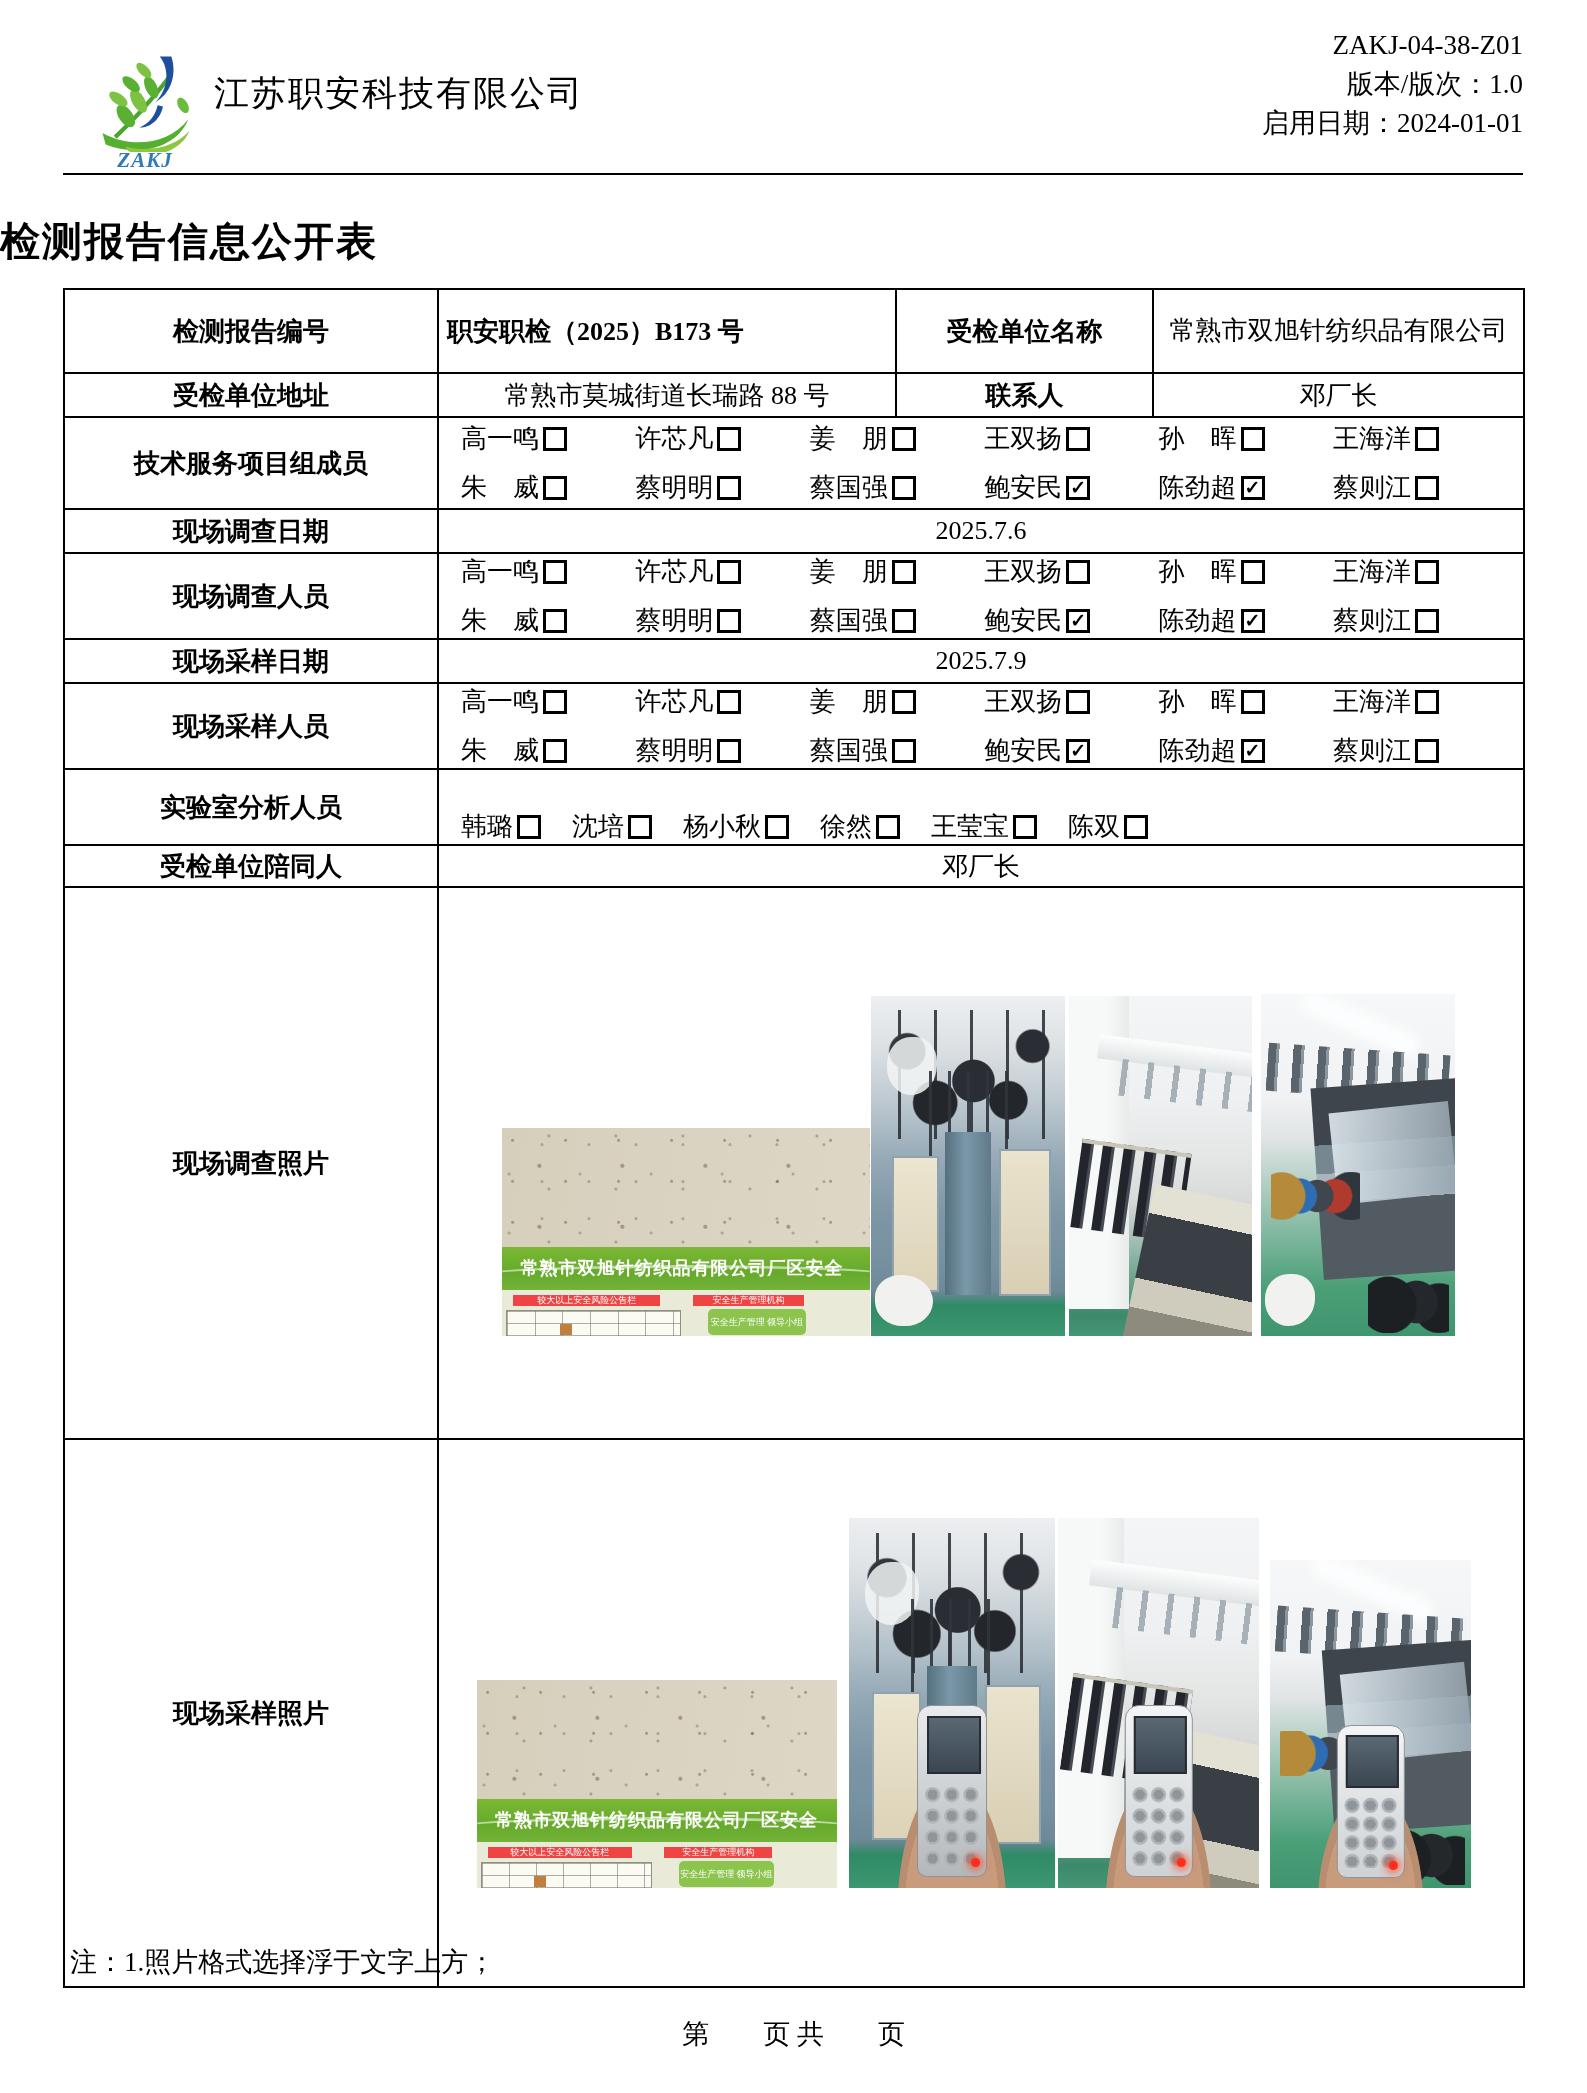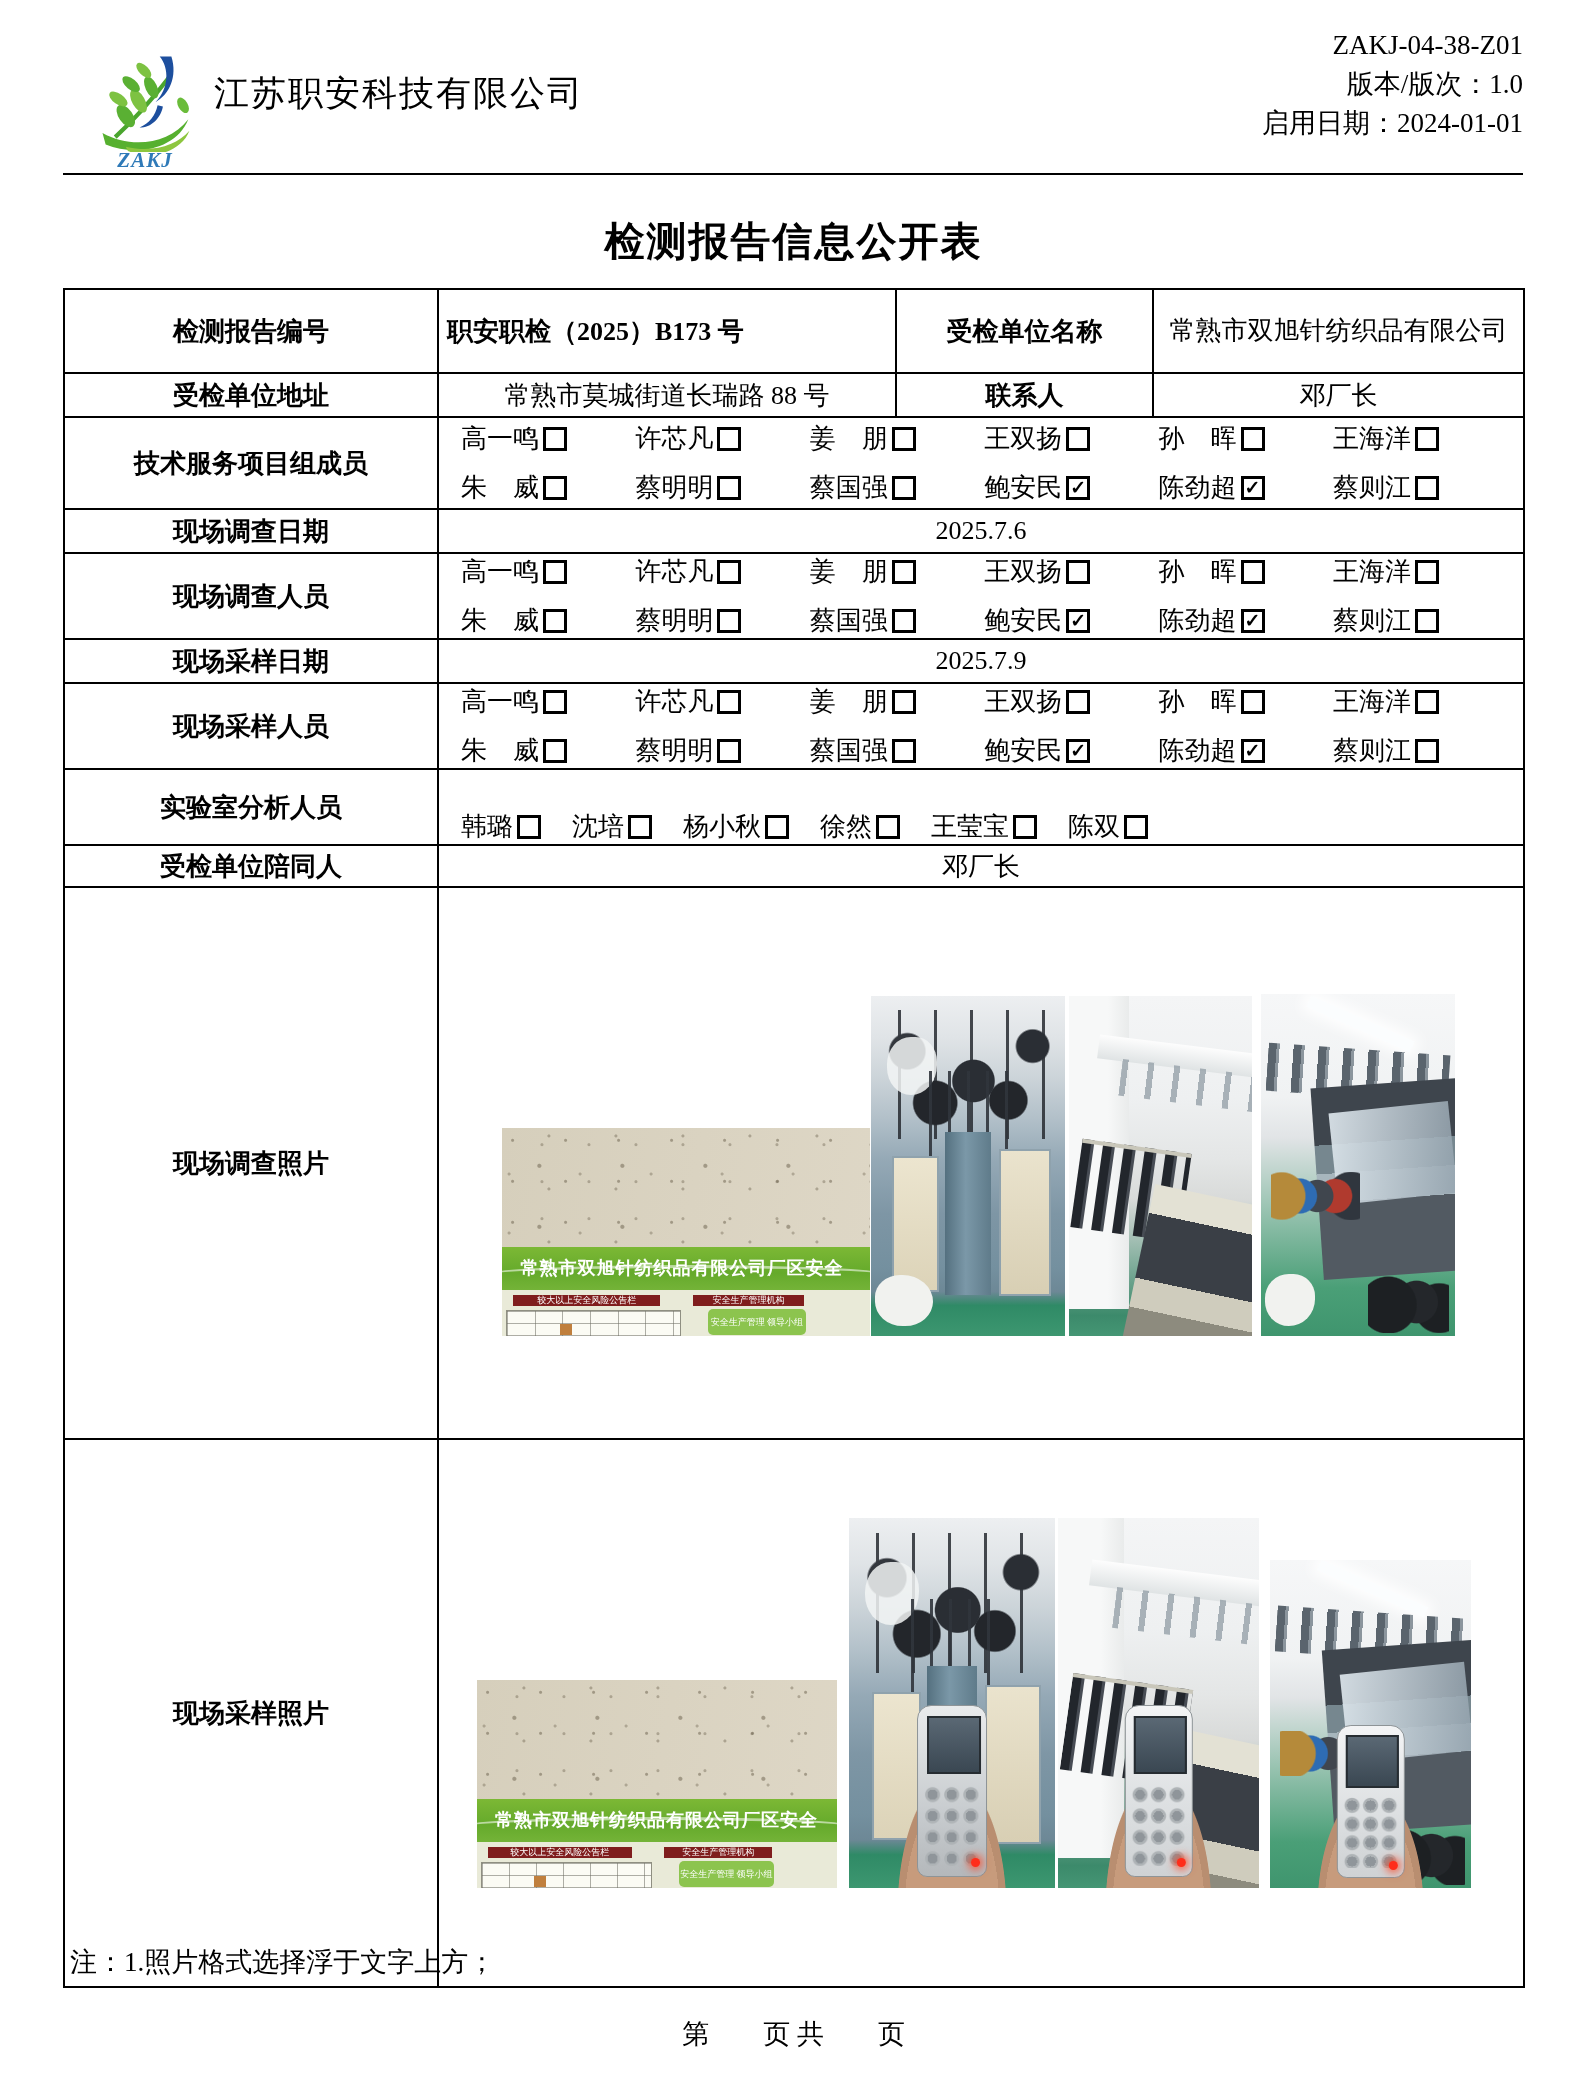--- a/index.html
+++ b/index.html
@@ -6,21 +6,21 @@
   .page { position:relative; width:1587px; height:2093px; margin:0 auto; background:#ffffff;
           font-family:"Liberation Serif","DejaVu Serif",serif; color:#000; overflow:hidden; }
 
   
   .logo-svg { position:absolute; left:90px; top:46px; width:114px; height:106px; }
   .logo-zakj { position:absolute; left:88px; top:148px; width:114px; text-align:center;
                font-style:italic; font-weight:bold; font-size:21px; color:#2f7ab8; letter-spacing:1px; }
   .company-name { position:absolute; left:214px; top:70px; font-size:35px; letter-spacing:2px; }
   .doc-meta { position:absolute; right:64px; top:26px; text-align:right; font-size:27px; line-height:39px; }
   .header-rule { position:absolute; left:63px; top:173px; width:1460px; height:2px; background:#000; }
-  .page-title { position:absolute; left:0; right:0; top:214px; text-align:center;
+  .page-title { position:absolute; left:0; right:0; top:214px; 
                 font-size:40px; font-weight:bold; letter-spacing:2px; }
 
   
   table.form { position:absolute; left:63px; top:288px; width:1460px;
                border-collapse:collapse; table-layout:fixed; }
   table.form td { border:2px solid #000; font-size:26px; padding:0 8px; vertical-align:middle; }
   td.lbl { font-weight:bold; text-align:center; padding:2px 4px; }
   td.center { text-align:center;margin-left:40px; }
   td.bold { font-weight:bold; }
   td.wrapname { text-align:center; padding:2px 30px; line-height:38px; }
@@ -48,21 +48,21 @@
       radial-gradient(circle at 10% 78%, rgba(105,95,75,.38) 1px, transparent 2px);
     background-size:53px 41px,67px 53px,83px 61px,47px 37px,71px 59px; }
   .board-banner { position:absolute; left:0; right:0; top:57%; height:21%;
     background:linear-gradient(180deg,#7cb835 0%,#65aa2b 60%,#74b338 100%);
     display:flex; align-items:center; }
   .board-banner::after { content:""; position:absolute; left:-8%; right:-8%; bottom:6%;
     height:46%; border-top:3px solid rgba(255,255,255,.55); border-radius:50%; }
   .banner-text { position:relative; z-index:2; color:#fff; font-weight:bold; font-size:18px;
     white-space:nowrap; padding-left:5%; letter-spacing:1px; }
   .board-lower { position:absolute; left:0; right:0; top:78%; bottom:0; background:#e9ead8; }
-  .strip { position:absolute; top:10%; height:24%; background:#7f1d1d; color:#fff; font-size:9px;
+  .strip { position:absolute; top:10%; height:24%; background:#ef4444; color:#fff; font-size:9px;
     display:flex; align-items:center; justify-content:center; white-space:nowrap; overflow:hidden; }
   .s-left { left:3%; width:40%; }
   .s-right { left:52%; width:30%; }
   .gbox { position:absolute; left:56%; top:42%; width:26%; height:52%; background:#8cc44e;
     border-radius:5px; color:#fff; font-size:9px; line-height:11px; text-align:center;
     display:flex; align-items:center; justify-content:center; padding:1px; overflow:hidden; }
   .mini-table { position:absolute; left:1%; top:44%; width:47%; height:54%;
     background-color:#fbfbf4; border:1px solid #8f8f82;
     background-image:
       repeating-linear-gradient(90deg, rgba(110,110,100,.55) 0 1px, transparent 1px 16%),

